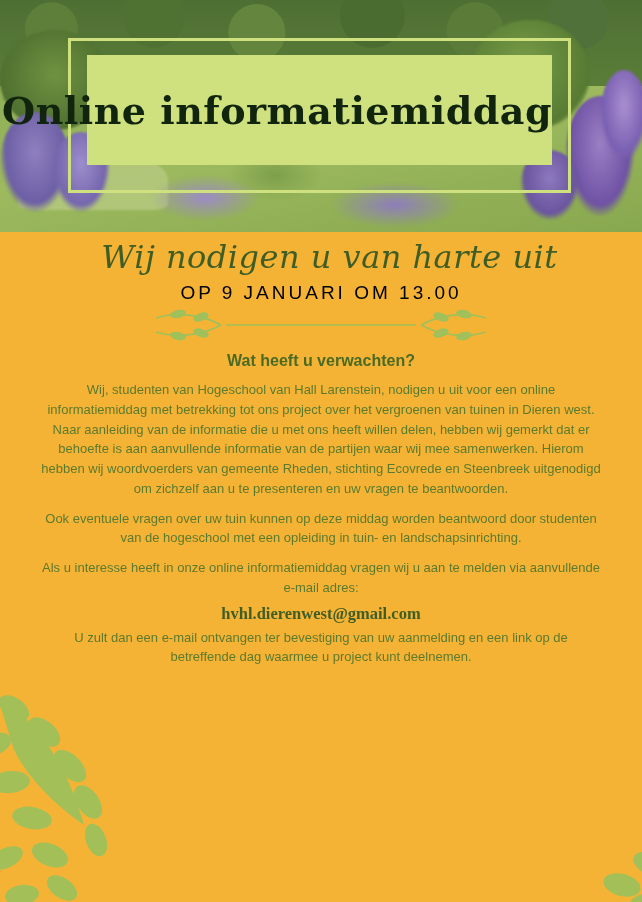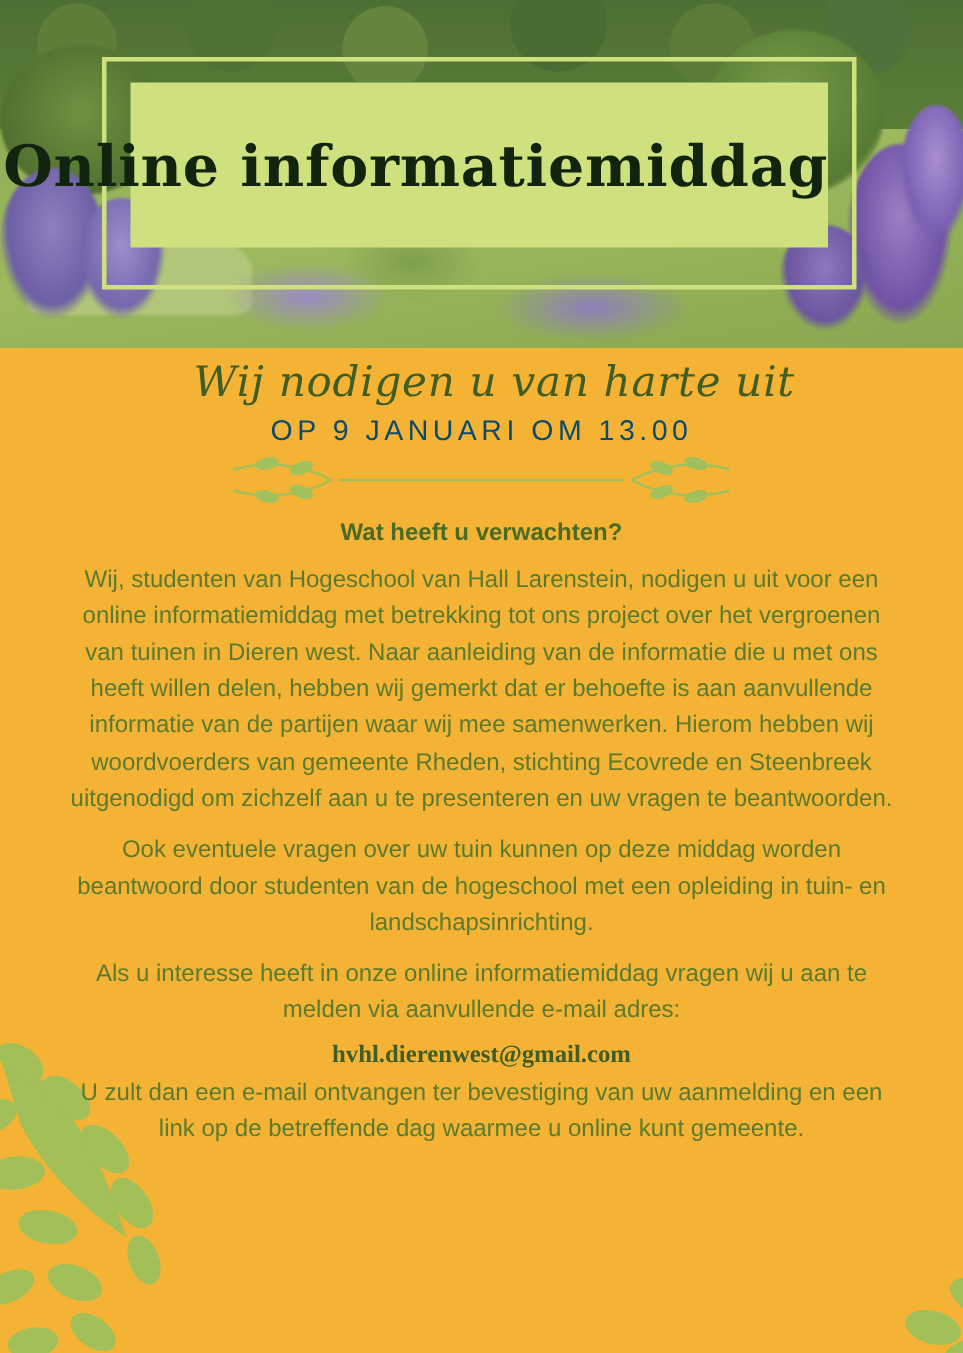--- a/index.html
+++ b/index.html
@@ -123,43 +123,43 @@
   .content {
     position: absolute;
     left: 0; top: 238px;
     width: 642px;
     text-align: center;
     color: #4f6b2a;
   }
   .script {
     font-family: "DejaVu Serif", serif;
     font-style: italic;
-    font-size: 28px;
+    font-size: 32px;
     color: #3f5d24;
     margin: 0 0 6px 17px;
     letter-spacing: 0.5px;
   }
   .datetime {
     font-size: 19px;
     letter-spacing: 3px;
-    color: #0c4a6e;
+    color: #000000;
     margin: 0 0 4px 0;
   }
   .divider {
     display: block;
     margin: 4px auto 6px auto;
   }
   h2.section {
     font-size: 16px;
     font-weight: bold;
     color: #4b6a24;
     margin: 10px 0 10px 0;
   }
   p.body {
-    font-size: 16px;
+    font-size: 13px;
     line-height: 1.52;
     color: #5b7a2e;
     margin: 0 auto;
     width: 560px;
   }
   p.body + p.body { margin-top: 10px; }
   .email {
     font-size: 16.5px;
     font-weight: bold;
     color: #3f5d24;
@@ -245,16 +245,16 @@
         <ellipse cx="358" cy="28" rx="8" ry="4" transform="rotate(-12 358 28)"></ellipse>
       </g>
     </svg>
 
     <h2 class="section">Wat heeft u verwachten?</h2>
     <p class="body">Wij, studenten van Hogeschool van Hall Larenstein, nodigen u uit voor een online informatiemiddag met betrekking tot ons project over het vergroenen van tuinen in Dieren west. Naar aanleiding van de informatie die u met ons heeft willen delen, hebben wij gemerkt dat er behoefte is aan aanvullende informatie van de partijen waar wij mee samenwerken. Hierom hebben wij woordvoerders van gemeente Rheden, stichting Ecovrede en Steenbreek uitgenodigd om zichzelf aan u te presenteren en uw vragen te beantwoorden.</p>
     <p class="body">Ook eventuele vragen over uw tuin kunnen op deze middag worden beantwoord door studenten van de hogeschool met een opleiding in tuin- en landschapsinrichting.</p>
 
     <p class="body">Als u interesse heeft in onze online informatiemiddag vragen wij u aan te melden via aanvullende e-mail adres:</p>
     <p class="email">hvhl.dierenwest@gmail.com</p>
-    <p class="body">U zult dan een e-mail ontvangen ter bevestiging van uw aanmelding en een link op de betreffende dag waarmee u online kunt gemeente.</p>
+    <p class="body">U zult dan een e-mail ontvangen ter bevestiging van uw aanmelding en een link op de betreffende dag waarmee u project kunt deelnemen.</p>
   </div>
 
 </div>
 
 </body></html>

